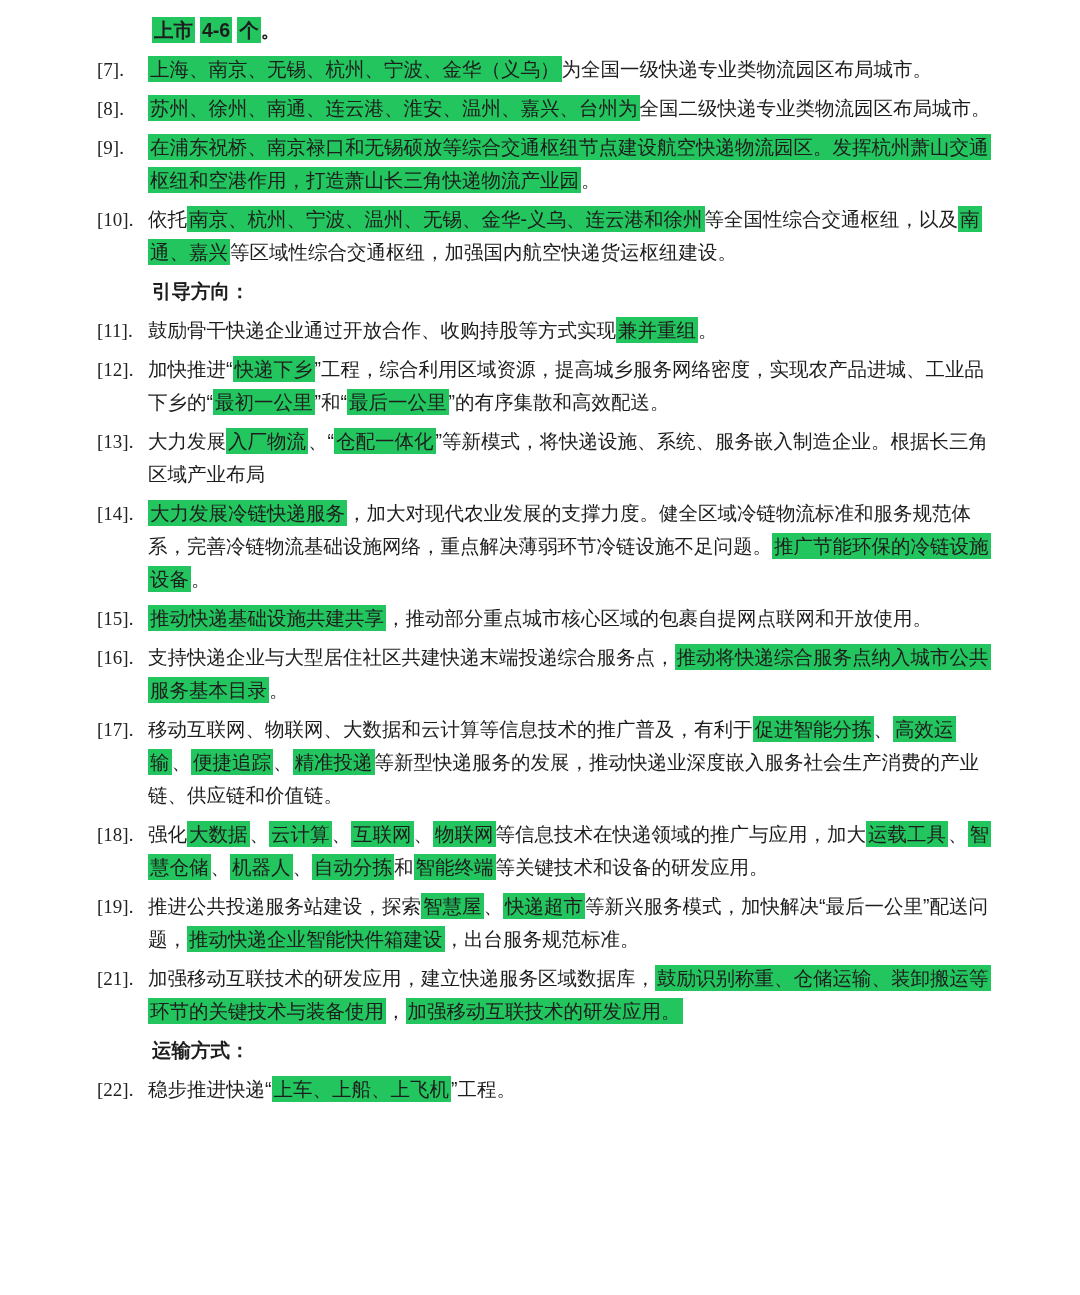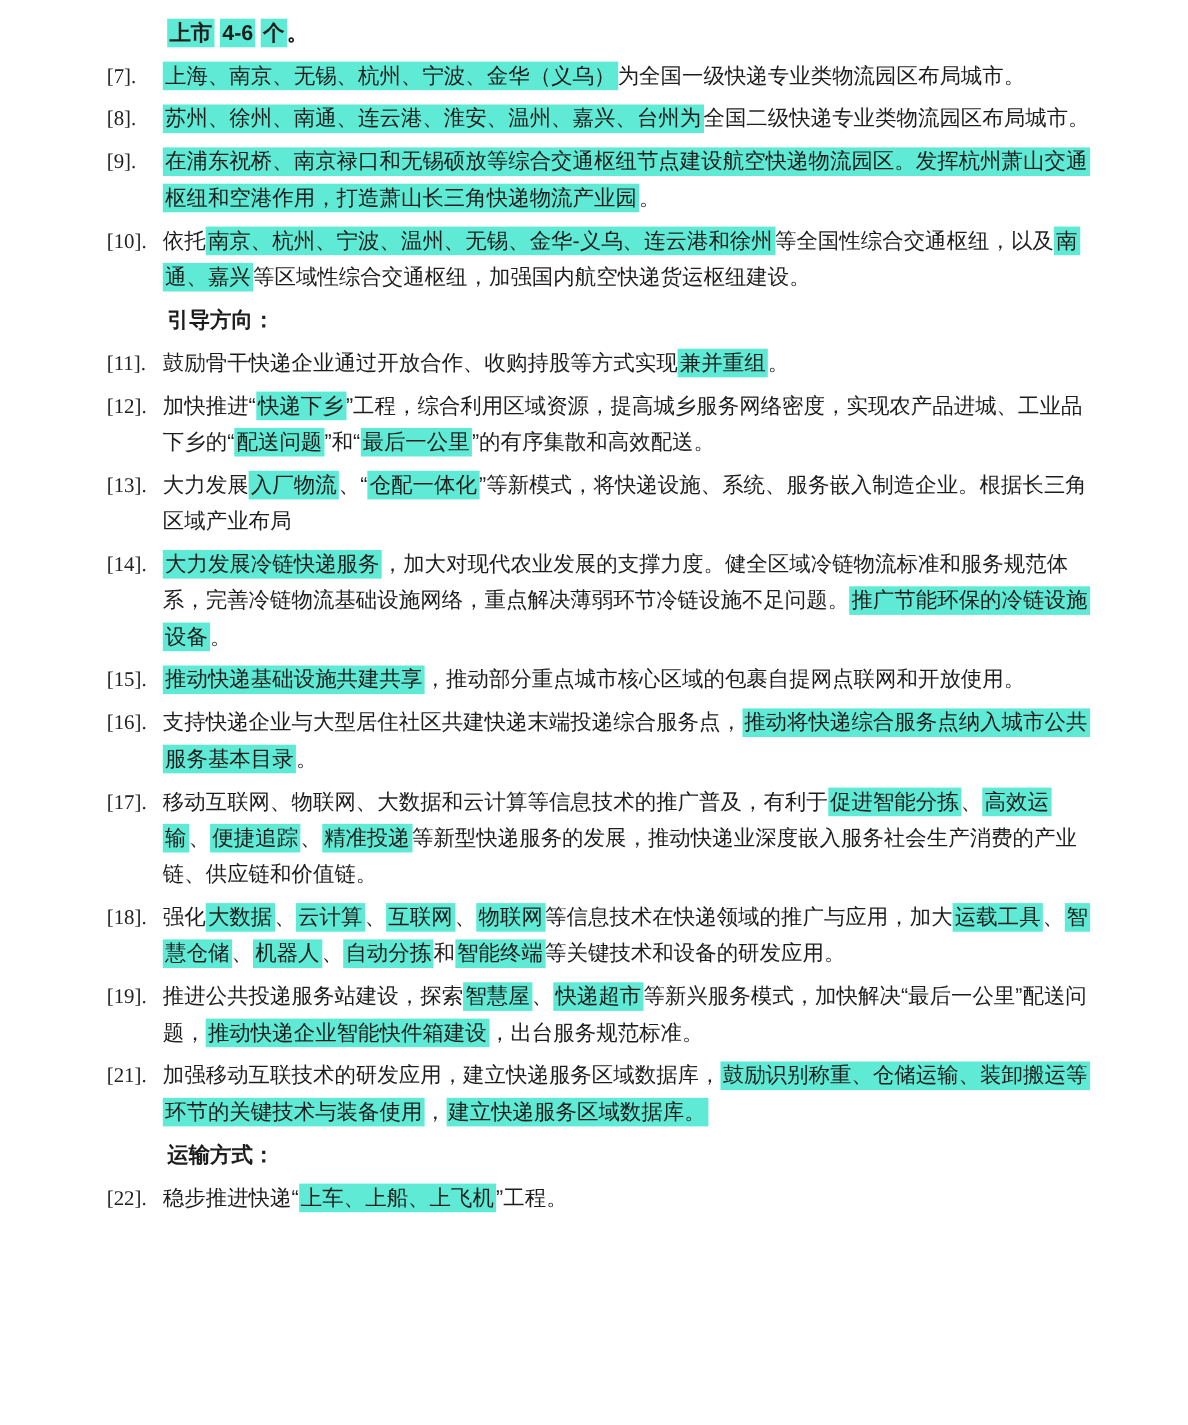--- a/index.html
+++ b/index.html
@@ -36,21 +36,21 @@
   }
   .heading .body-col,
   .continuation .body-col {
     margin-left: 55px;
     font-weight: 700;
   }
   .seg {
     color: #1d1d1d;
   }
   .seg.hl {
-    background: #5eead4;
+    background: #22c55e;
     padding: 2px 2px;
     -webkit-box-decoration-break: clone;
     box-decoration-break: clone;
   }
   .continuation .seg.hl + .seg.hl {
     margin-left: 5px;
   }
 </style>
 </head>
 <body>
@@ -78,21 +78,21 @@
       </div>
       <div class="block heading">
         <span class="body-col"><span class="seg">引导方向：</span></span>
       </div>
       <div class="block item">
         <span class="num">[11].</span>
         <span class="body-col"><span class="seg">鼓励骨干快递企业通过开放合作、收购持股等方式实现</span><span class="seg hl">兼并重组</span><span class="seg">。</span></span>
       </div>
       <div class="block item">
         <span class="num">[12].</span>
-        <span class="body-col"><span class="seg">加快推进“</span><span class="seg hl">快递下乡</span><span class="seg">”工程，综合利用区域资源，提高城乡服务网络密度，实现农产品进城、工业品下乡的“</span><span class="seg hl">配送问题</span><span class="seg">”和“</span><span class="seg hl">最后一公里</span><span class="seg">”的有序集散和高效配送。</span></span>
+        <span class="body-col"><span class="seg">加快推进“</span><span class="seg hl">快递下乡</span><span class="seg">”工程，综合利用区域资源，提高城乡服务网络密度，实现农产品进城、工业品下乡的“</span><span class="seg hl">最初一公里</span><span class="seg">”和“</span><span class="seg hl">最后一公里</span><span class="seg">”的有序集散和高效配送。</span></span>
       </div>
       <div class="block item">
         <span class="num">[13].</span>
         <span class="body-col"><span class="seg">大力发展</span><span class="seg hl">入厂物流</span><span class="seg">、“</span><span class="seg hl">仓配一体化</span><span class="seg">”等新模式，将快递设施、系统、服务嵌入制造企业。根据长三角区域产业布局</span></span>
       </div>
       <div class="block item">
         <span class="num">[14].</span>
         <span class="body-col"><span class="seg hl">大力发展冷链快递服务</span><span class="seg">，加大对现代农业发展的支撑力度。健全区域冷链物流标准和服务规范体系，完善冷链物流基础设施网络，重点解决薄弱环节冷链设施不足问题。</span><span class="seg hl">推广节能环保的冷链设施设备</span><span class="seg">。</span></span>
       </div>
       <div class="block item">
@@ -110,21 +110,21 @@
       <div class="block item">
         <span class="num">[18].</span>
         <span class="body-col"><span class="seg">强化</span><span class="seg hl">大数据</span><span class="seg">、</span><span class="seg hl">云计算</span><span class="seg">、</span><span class="seg hl">互联网</span><span class="seg">、</span><span class="seg hl">物联网</span><span class="seg">等信息技术在快递领域的推广与应用，加大</span><span class="seg hl">运载工具</span><span class="seg">、</span><span class="seg hl">智慧仓储</span><span class="seg">、</span><span class="seg hl">机器人</span><span class="seg">、</span><span class="seg hl">自动分拣</span><span class="seg">和</span><span class="seg hl">智能终端</span><span class="seg">等关键技术和设备的研发应用。</span></span>
       </div>
       <div class="block item">
         <span class="num">[19].</span>
         <span class="body-col"><span class="seg">推进公共投递服务站建设，探索</span><span class="seg hl">智慧屋</span><span class="seg">、</span><span class="seg hl">快递超市</span><span class="seg">等新兴服务模式，加快解决“最后一公里”配送问题，</span><span class="seg hl">推动快递企业智能快件箱建设</span><span class="seg">，出台服务规范标准。</span></span>
       </div>
       <div class="block item">
         <span class="num">[21].</span>
-        <span class="body-col"><span class="seg">加强移动互联技术的研发应用，建立快递服务区域数据库，</span><span class="seg hl">鼓励识别称重、仓储运输、装卸搬运等环节的关键技术与装备使用</span><span class="seg">，</span><span class="seg hl">建立快递服务区域数据库。</span></span>
+        <span class="body-col"><span class="seg">加强移动互联技术的研发应用，建立快递服务区域数据库，</span><span class="seg hl">鼓励识别称重、仓储运输、装卸搬运等环节的关键技术与装备使用</span><span class="seg">，</span><span class="seg hl">加强移动互联技术的研发应用。</span></span>
       </div>
       <div class="block heading">
         <span class="body-col"><span class="seg">运输方式：</span></span>
       </div>
       <div class="block item">
         <span class="num">[22].</span>
         <span class="body-col"><span class="seg">稳步推进快递“</span><span class="seg hl">上车、上船、上飞机</span><span class="seg">”工程。</span></span>
       </div>
     </div>
 </div>

